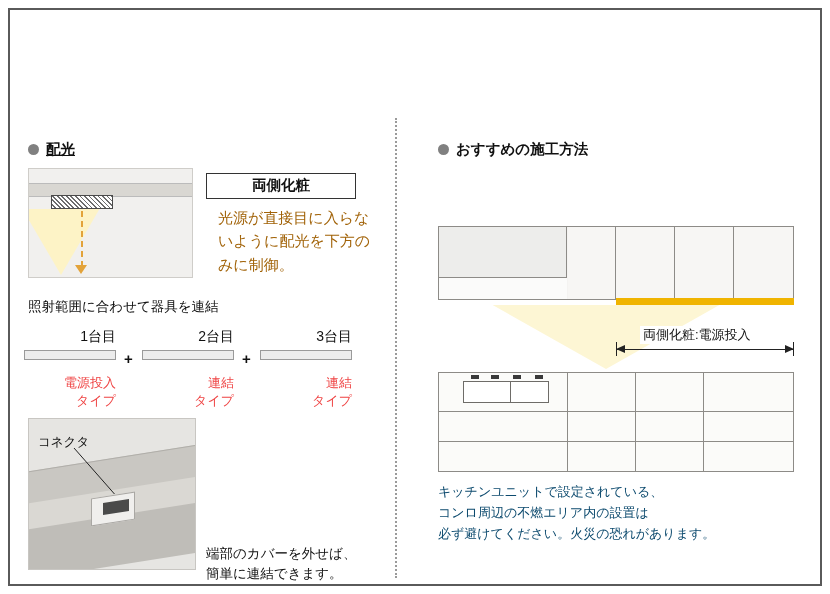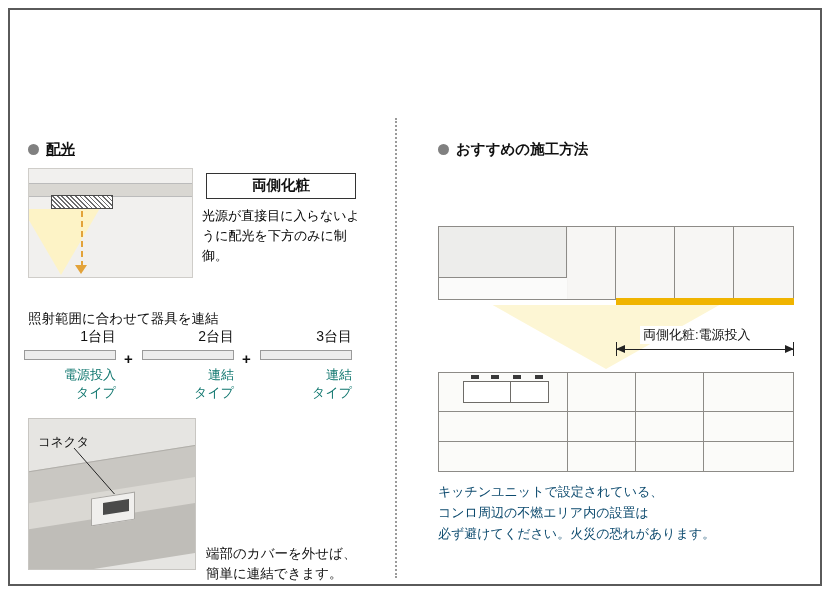--- a/index.html
+++ b/index.html
@@ -166,31 +166,31 @@
     background: #fff;
     box-sizing: border-box;
     text-align: center;
     font-size: 14.5px;
     font-weight: bold;
     line-height: 23px;
     color: #111;
   }
   .haiko-text {
     position: absolute;
-    left: 192px;
+    left: 208px;
     top: 196px;
     width: 160px;
-    font-size: 13px;
+    font-size: 15px;
     line-height: 1.55;
-    color: #000000;
+    color: #a16207;
   }
   .renketsu-title {
     position: absolute;
     left: 18px;
-    top: 300px;
+    top: 288px;
     font-size: 13.5px;
     color: #111;
   }
   
   .unit {
     position: absolute;
     top: 318px;
     width: 92px;
     text-align: right;
   }
@@ -199,24 +199,24 @@
     color: #111;
     margin-bottom: 4px;
   }
   .unit .bar {
     height: 10px;
     background: #ececec;
     border: 1px solid #9a9a9a;
     box-sizing: border-box;
   }
   .unit .cap {
-    margin-top: 6px;
+    margin-top: 14px;
     font-size: 13px;
     line-height: 1.35;
-    color: #0f766e;
+    color: #ef4444;
   }
   .u1 { left: 14px; }
   .u2 { left: 132px; }
   .u3 { left: 250px; }
   .plus {
     position: absolute;
     top: 340px;
     font-size: 15px;
     font-weight: bold;
     color: #111;

